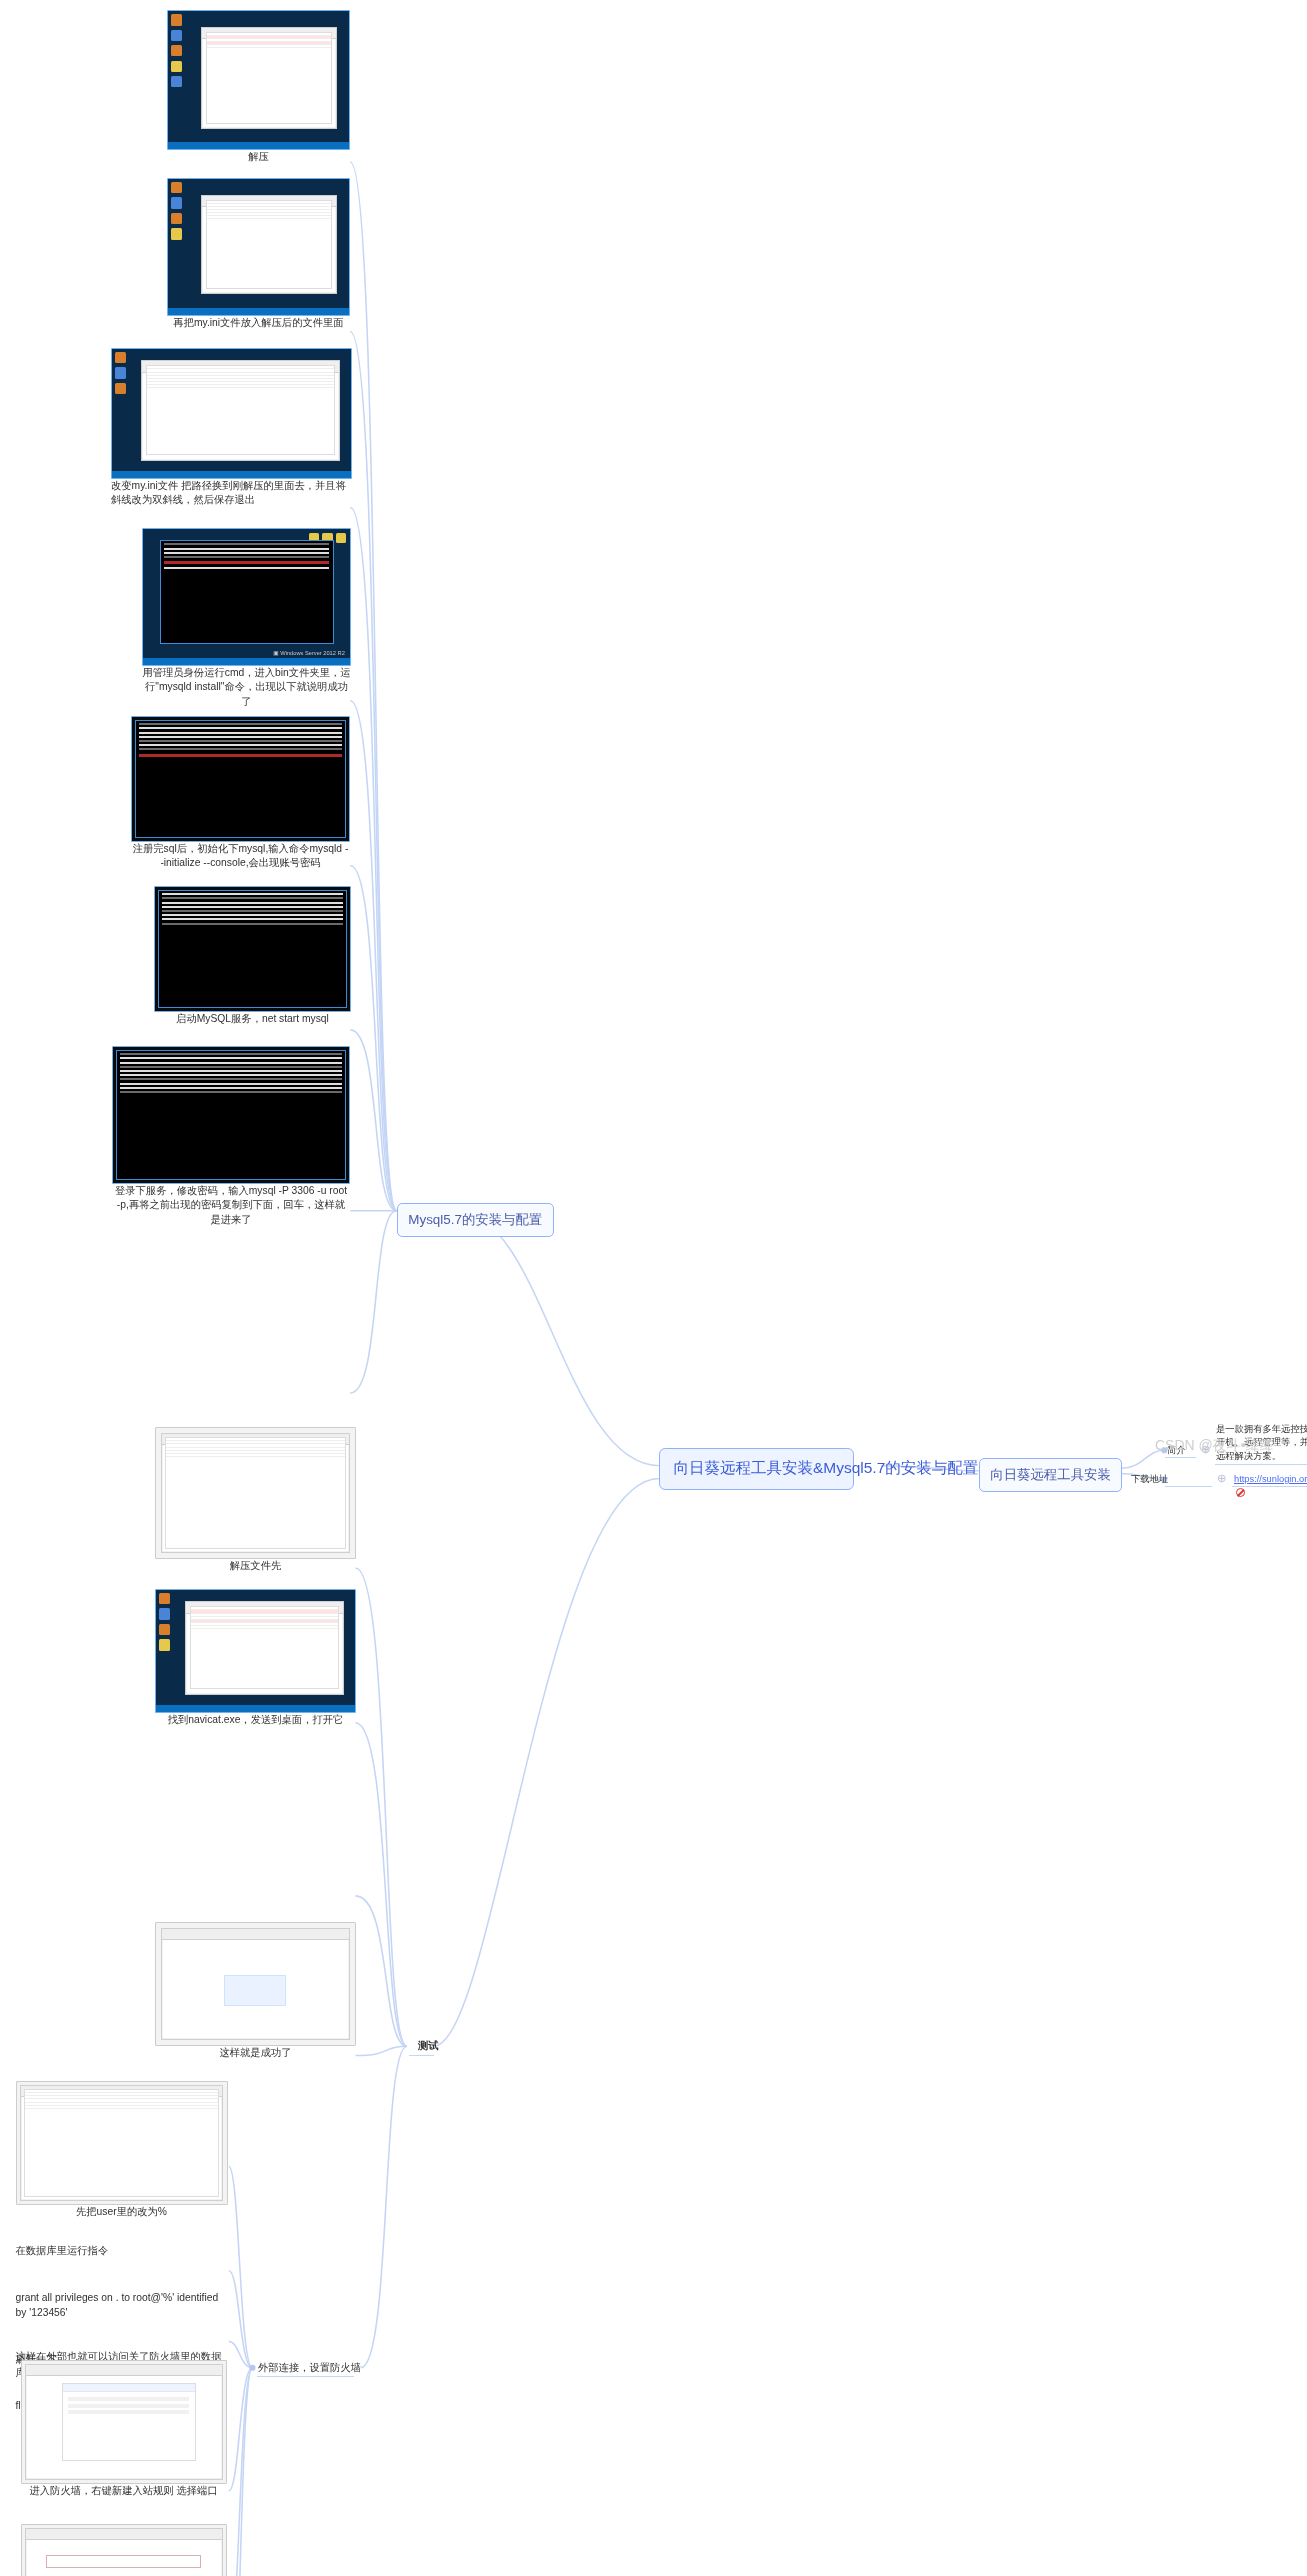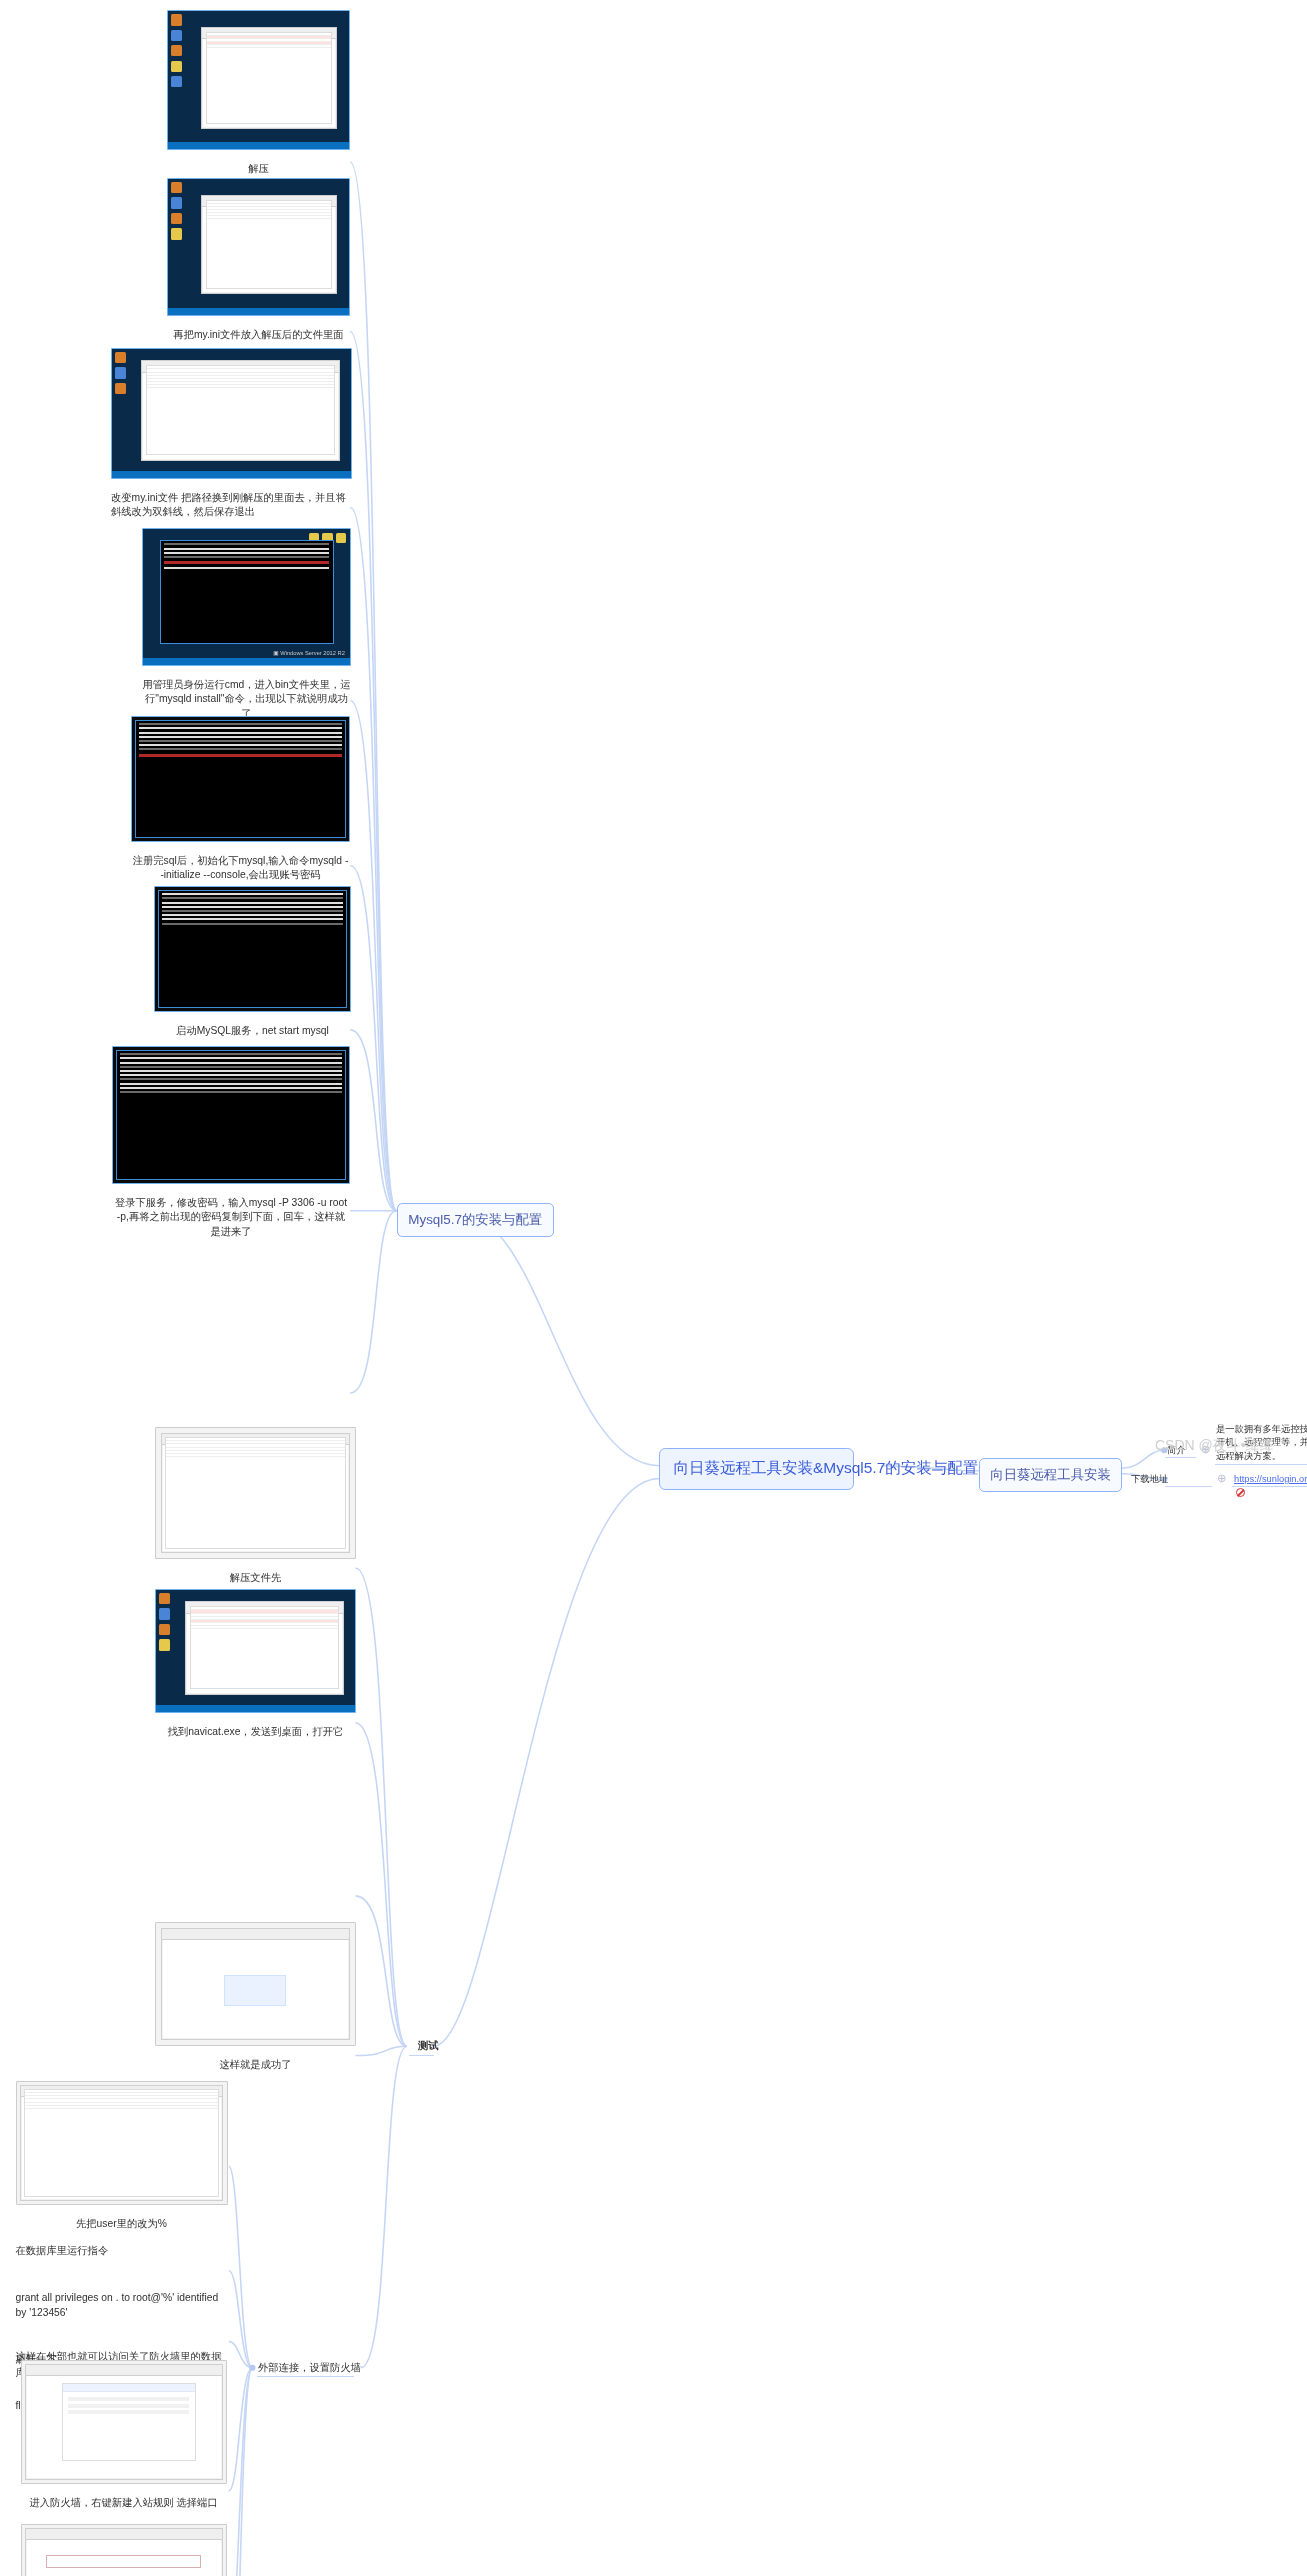--- a/index.html
+++ b/index.html
@@ -14,21 +14,21 @@
 
   .leaf { position:absolute; font-size:10.3px; color:var(--text); line-height:1.45; }
   .leaf.small { font-size:9.3px; }
   .leaf a { color:#4a6cf7; text-decoration:underline; }
   .underline { position:absolute; height:0; border-bottom:1px solid var(--link); }
 
   .shot { position:absolute; }
   .shot .frame { background:#0a2a4a; border:1.5px solid #6fb2f0; border-radius:1px; position:relative; overflow:hidden; }
   .shot .frame.dark { background:#0b0b0b; border-color:#6fb2f0; }
   .shot .frame.light { background:#f3f3f3; border-color:#cccccc; }
-  .shot .cap { text-align:center; font-size:10.3px; color:var(--text); margin-top:12px; line-height:1.4; white-space:normal; }
+  .shot .cap { text-align:center; font-size:10.3px; color:var(--text); margin-top:0; line-height:1.4; white-space:normal; }
 
   .win { position:absolute; background:#ffffff; border:0.5px solid #cfcfcf; box-shadow:0 0 0 0.5px #e5e5e5 inset; }
   .win .tb { height:11.3px; background:#efefef; border-bottom:0.5px solid #d0d0d0; }
   .win .body { padding:3.1px; }
   .term { position:absolute; background:#000; border:0.5px solid #3a8dd8; }
   .term .line { height:2.1px; margin:2.1px 3.1px; background:#dedede; }
   .term .line.dim { background:#6a6a6a; }
   .term .hl { height:3.1px; margin:3.1px; background:#b02828; }
   .taskbar { position:absolute; left:0; right:0; bottom:0; height:7.2px; background:#0a6fbf; }
   .iconcol { position:absolute; left:3.1px; top:3.1px; bottom:10.3px; width:11.3px; display:flex; flex-direction:column; gap:4.1px; }

